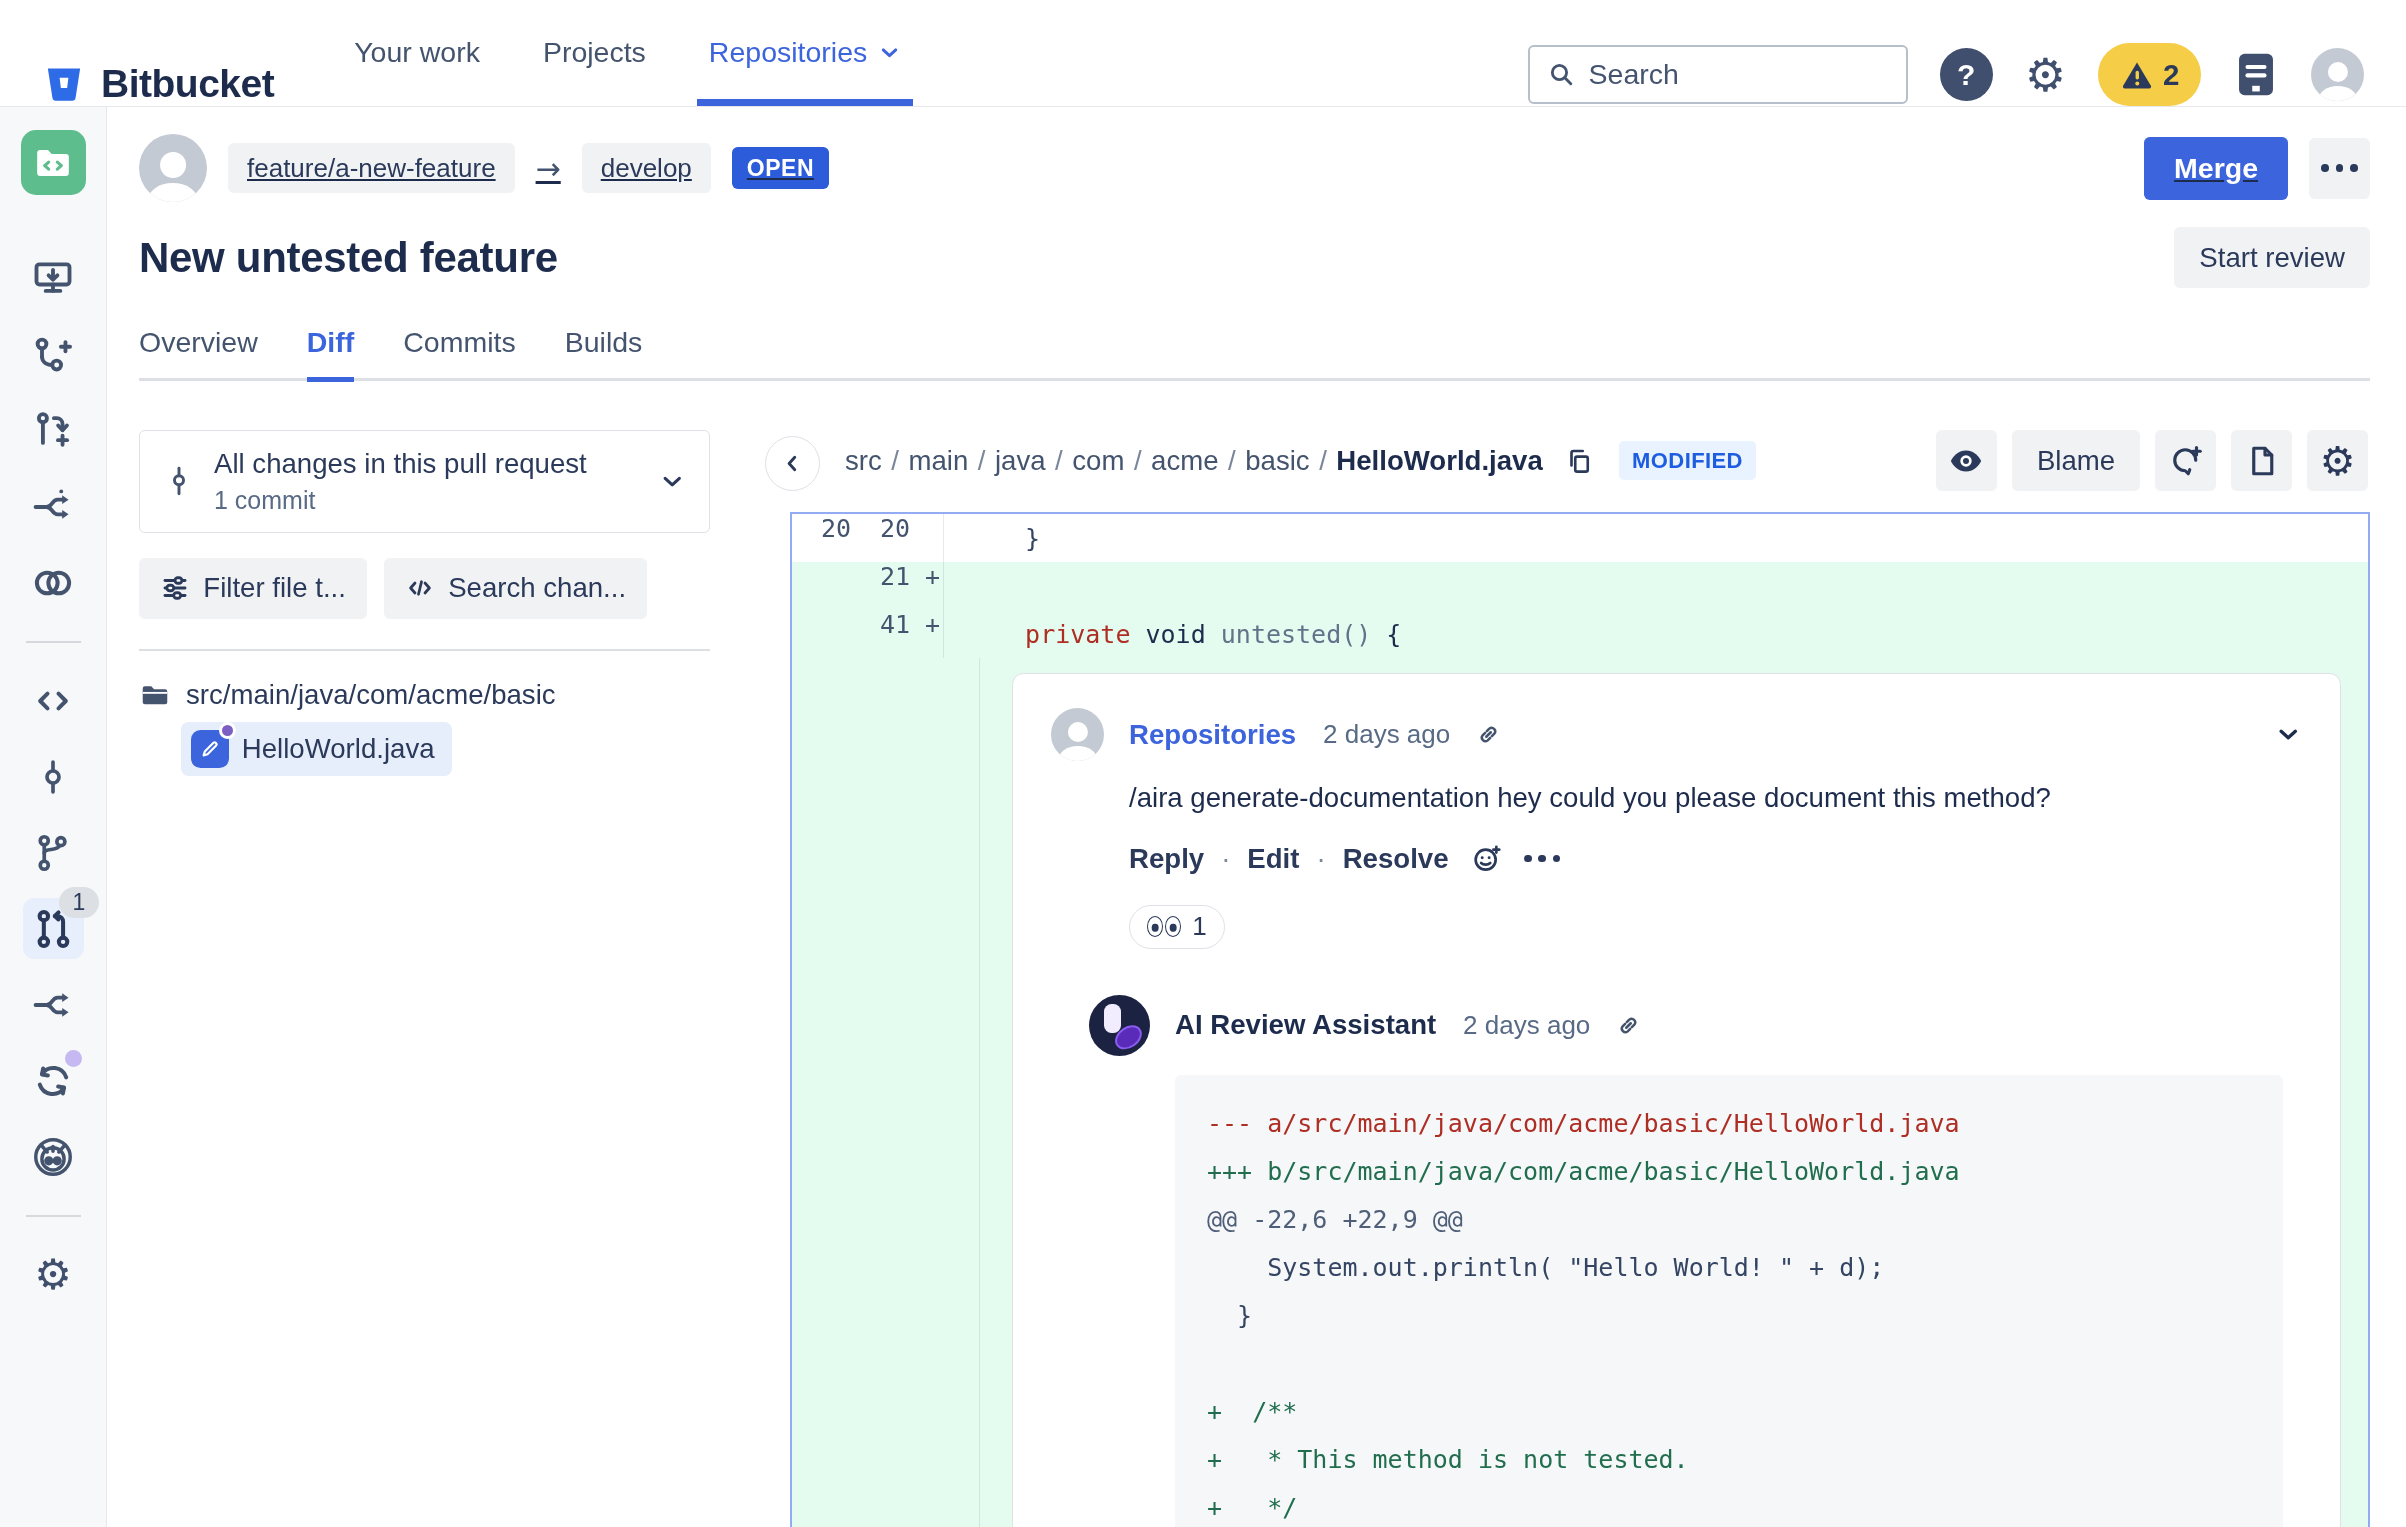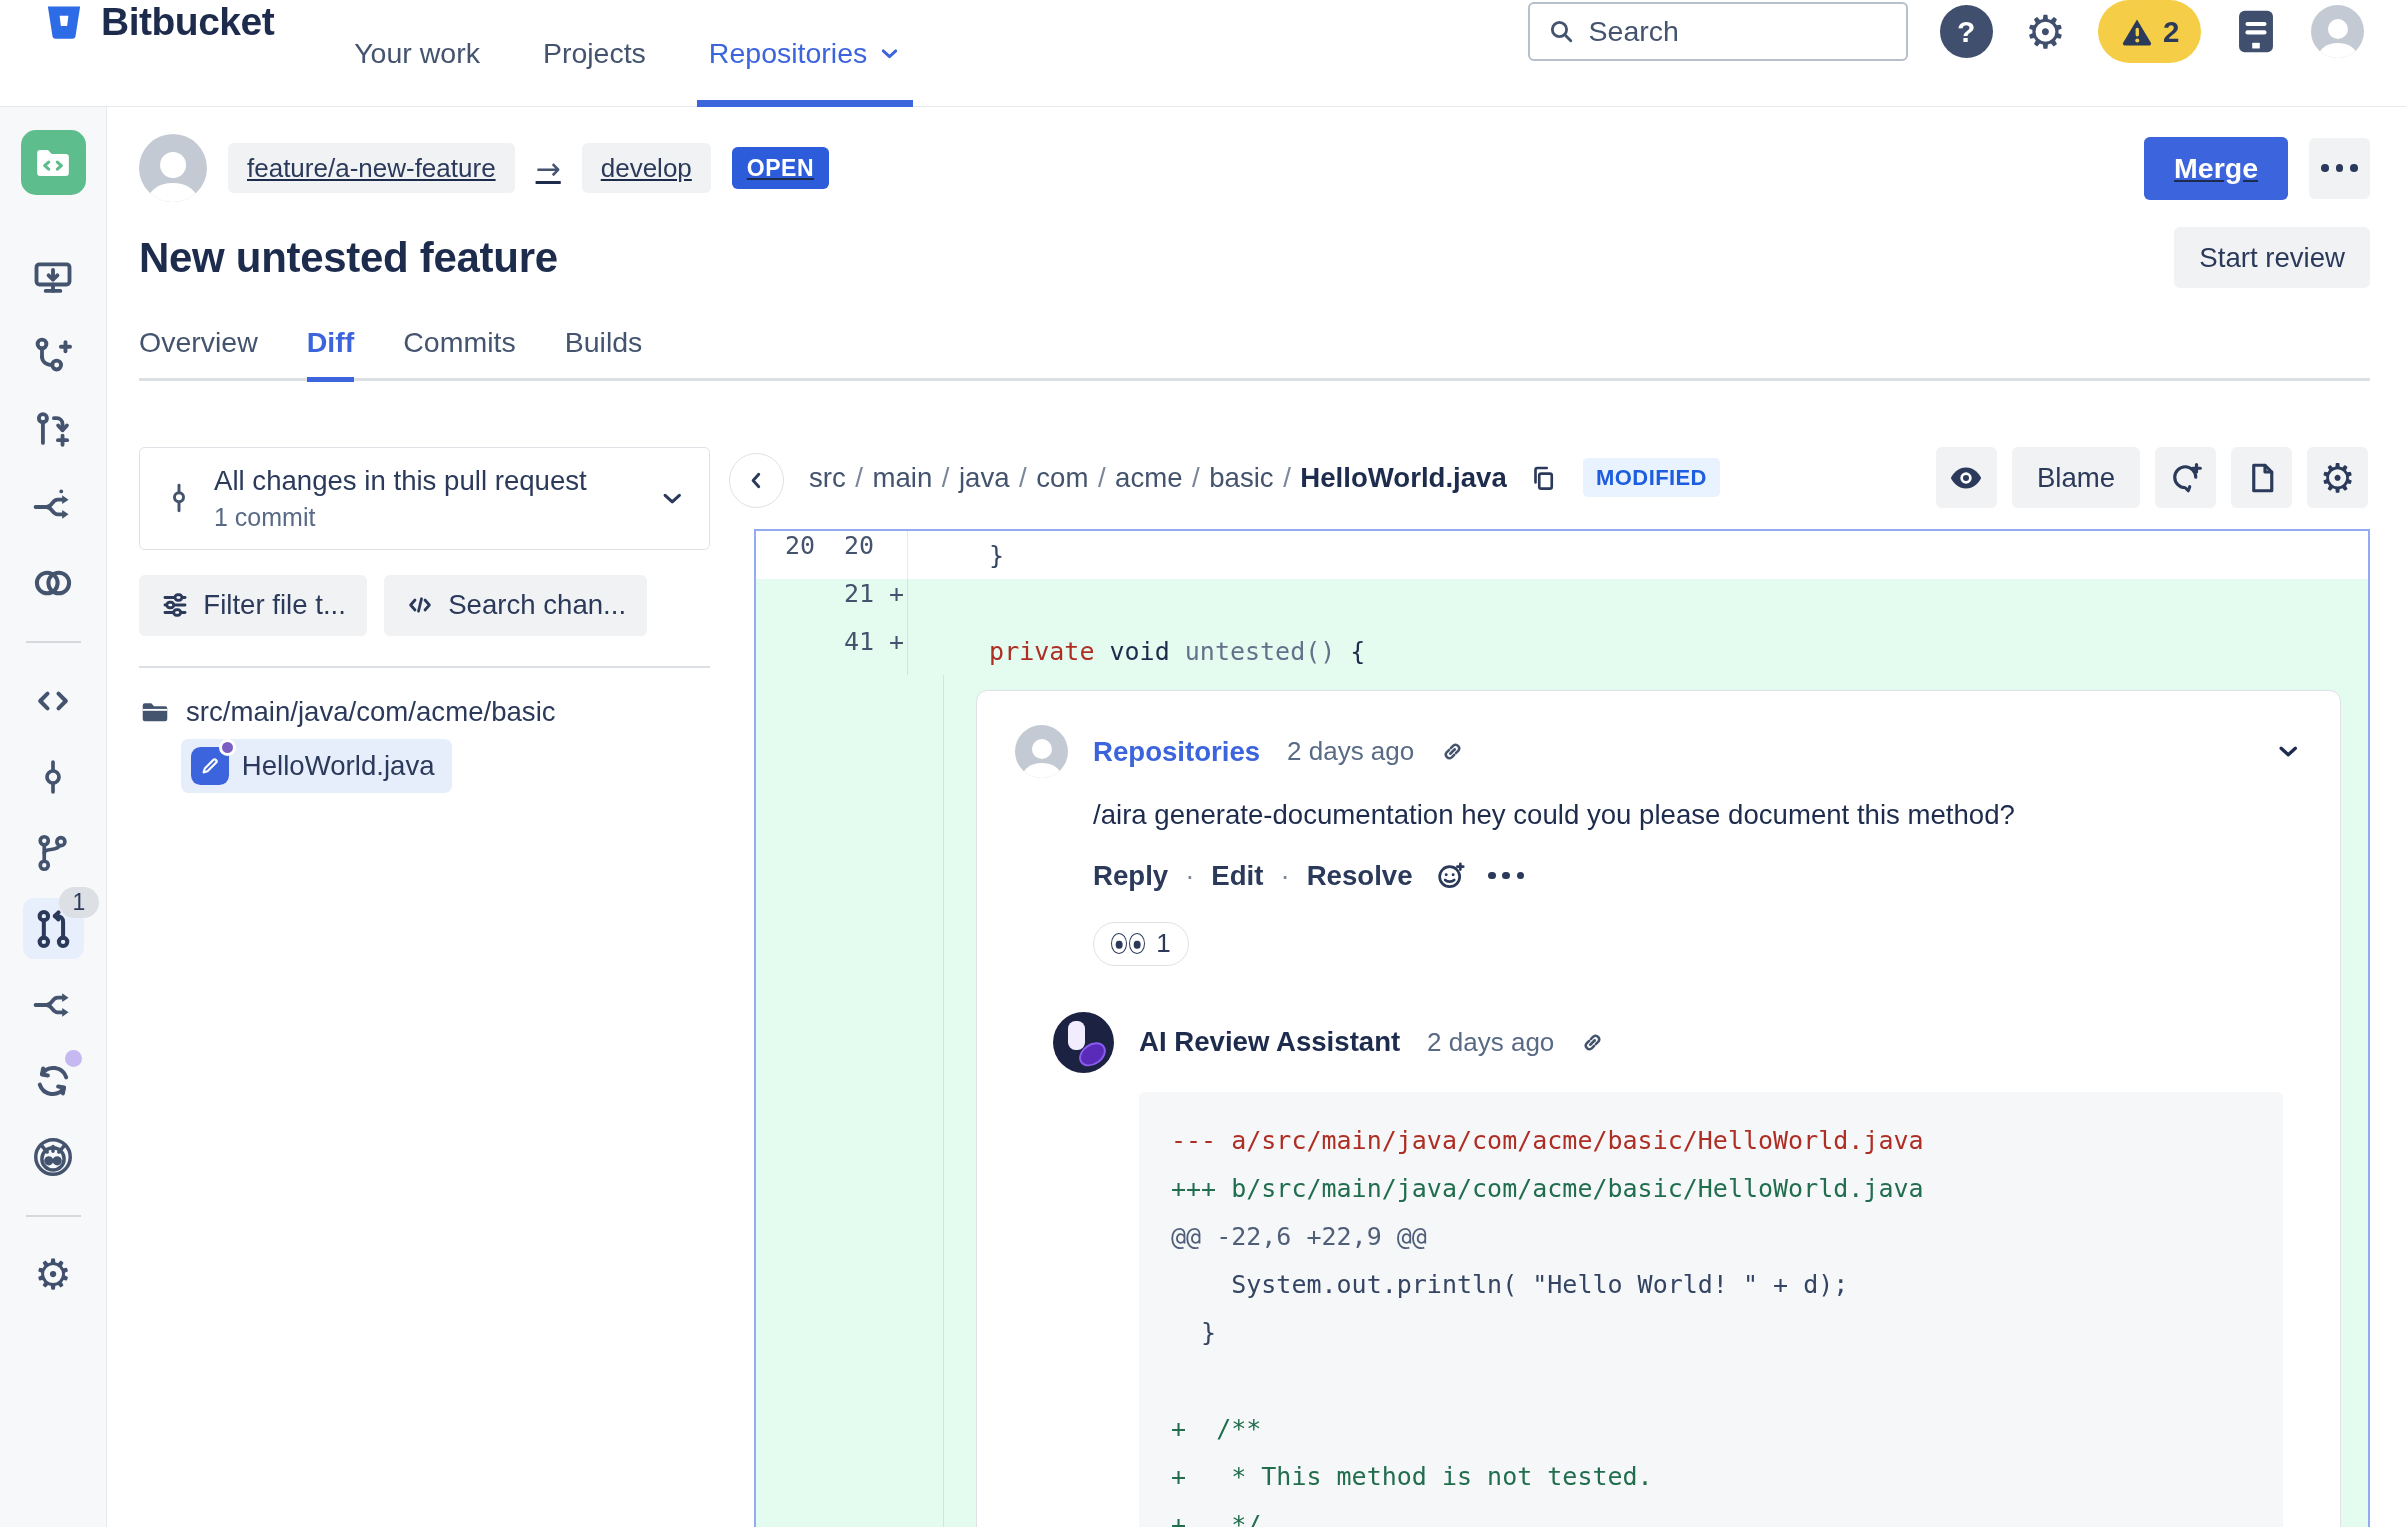--- a/index.html
+++ b/index.html
@@ -5,21 +5,21 @@
   * { box-sizing: border-box; margin: 0; padding: 0; }
   html, body { margin: 0; }
   body {
     width: 2406px; height: 1527px; overflow: hidden; position: relative;
     background: #fff; font-family: "Liberation Sans", sans-serif; color: #1d2b4d;
   }
   .ico { display: inline-flex; align-items: center; justify-content: center; flex: none; }
   svg { display: block; }
 
   
-  .topnav { height: 107px; display: flex; align-items: flex-start; padding: 0 42px 0 42px;
+  .topnav { height: 107px; display: flex; align-items: flex-end; padding: 0 42px 0 42px;
             border-bottom: 1.9px solid #e6e8ec; background: #fff; position: relative; }
   .brand { display: flex; align-items: center; gap: 15px; }
   .brand-name { font-size: 39px; font-weight: 700; color: #1d2b4d; letter-spacing: -0.5px; }
   .nav-links { display: flex; align-items: stretch; height: 107px; margin-left: 80px; gap: 63px; }
   .nav-link { display: flex; align-items: center; font-size: 28.5px; font-weight: 500; color: #44546e;
               position: relative; cursor: pointer; gap: 9.5px; }
   .nav-link.active { color: #3c64dc; }
   .nav-link.active::after { content:""; position: absolute; left: -11.4px; right: -11.4px; bottom: 0;
               height: 6.7px; background: #3c64dc; }
   .topnav-right { margin-left: auto; display: flex; align-items: center; gap: 32px; }
@@ -77,21 +77,21 @@
   .title-row { display: flex; align-items: center; margin-top: 25px; }
   .pr-title { font-size: 42px; font-weight: 700; color: #1d2b4d; letter-spacing: -0.3px; }
   .title-spacer { flex: 1; }
 
   .tabs-row { display: flex; gap: 49px; margin-top: 38px; border-bottom: 3.8px solid #dcdfe4; }
   .tab { font-size: 28.5px; font-weight: 500; color: #44546e; padding-bottom: 19px; position: relative; cursor: pointer; }
   .tab.active { color: #3c64dc; font-weight: 600; }
   .tab.active::after { content:""; position: absolute; left: 0; right: 0; bottom: -3.8px; height: 4.8px; background: #3c64dc; }
 
   
-  .content { display: flex; margin-top: 66px; flex: 1; min-height: 0; }
+  .content { display: flex; margin-top: 49px; flex: 1; min-height: 0; gap: 36px; }
   .left-panel { width: 571px; flex: none; }
   .selector-card { border: 1.9px solid #dfe1e6; border-radius: 5.7px; padding: 17px 23px;
              display: flex; align-items: center; gap: 19px; }
   .selector-text { flex: 1; min-width: 0; }
   .selector-title { font-size: 27.6px; font-weight: 500; color: #2b3a5a; white-space: nowrap; }
   .selector-sub { font-size: 25px; color: #586a85; margin-top: 5.7px; }
   .filter-row { display: flex; gap: 17px; margin-top: 25px; }
   .filter-row .btn-subtle { gap: 13.3px; padding: 0 21px; flex: none; }
   .left-divider { height: 1.9px; background: #dcdfe4; margin-top: 30px; }
   .tree-folder { display: flex; align-items: center; gap: 15px; margin-top: 28.5px; font-size: 27.6px;

